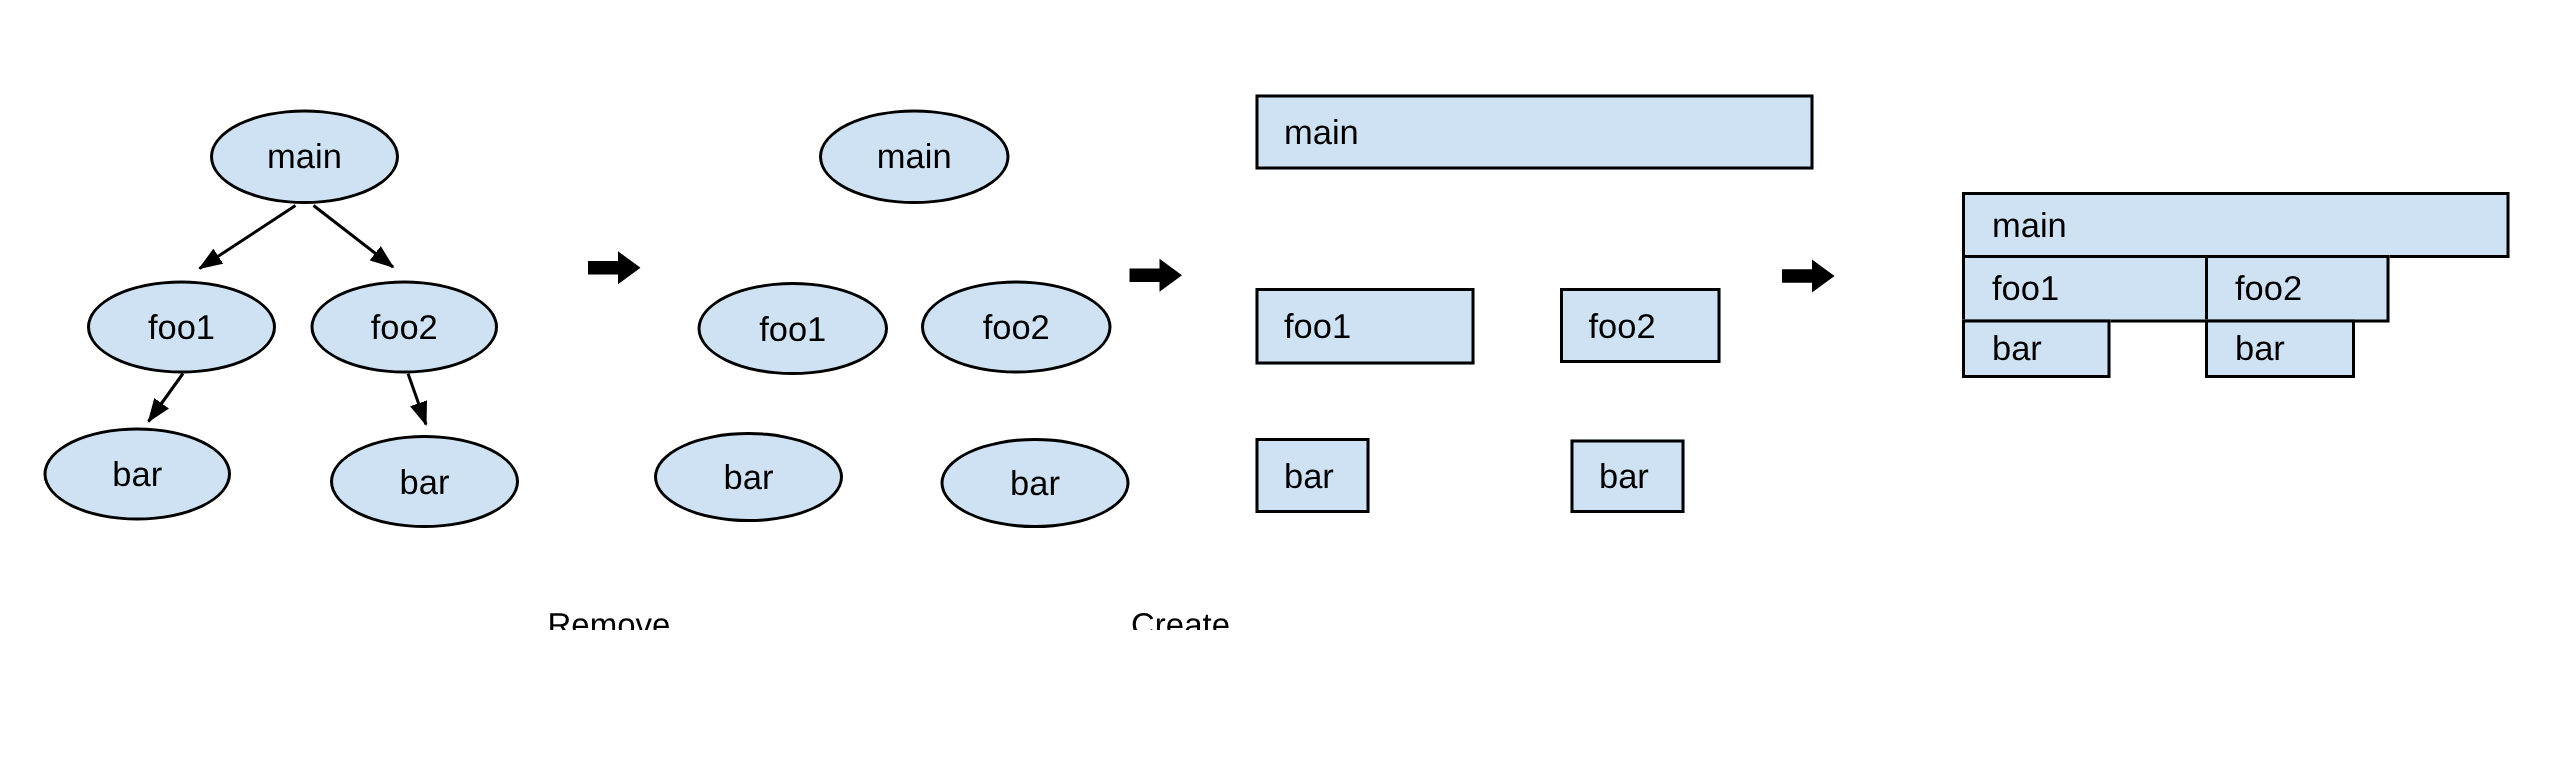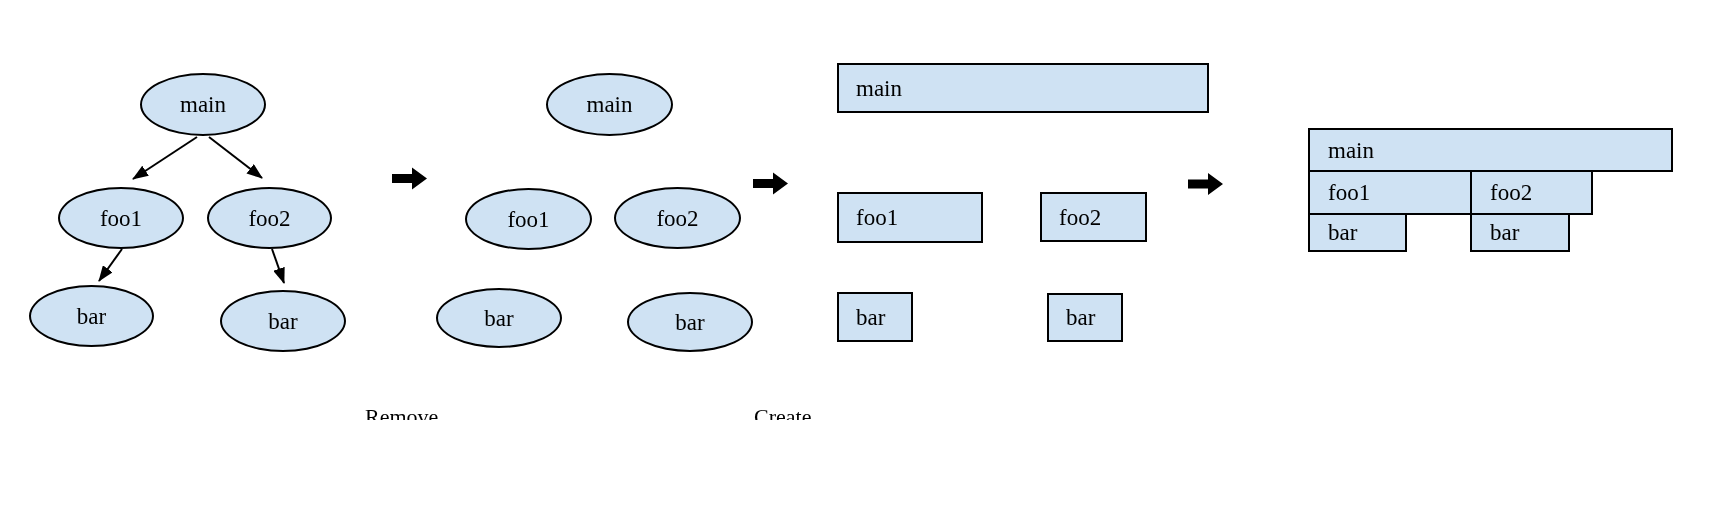--- a/index.html
+++ b/index.html
@@ -8,21 +8,21 @@
     --bg:#ffffff;
     --arrow:#000000;
     --text:#000000;
   }
   html,body{margin:0;padding:0;background:var(--bg);}
   .canvas{
     position:relative;
     width:1717px;height:420px;
     background:var(--bg);
     overflow:hidden;
-    font-family:Liberation Serif, serif;
+    font-family:Liberation Sans, sans-serif;
     color:var(--text);
   }
   .overlay{position:absolute;left:0;top:0;width:1717px;height:506px;pointer-events:none;}
   .node{
     position:absolute;
     box-sizing:border-box;
     background:var(--node-fill);
     border:2px solid var(--node-stroke);
     display:flex;
     align-items:center;

